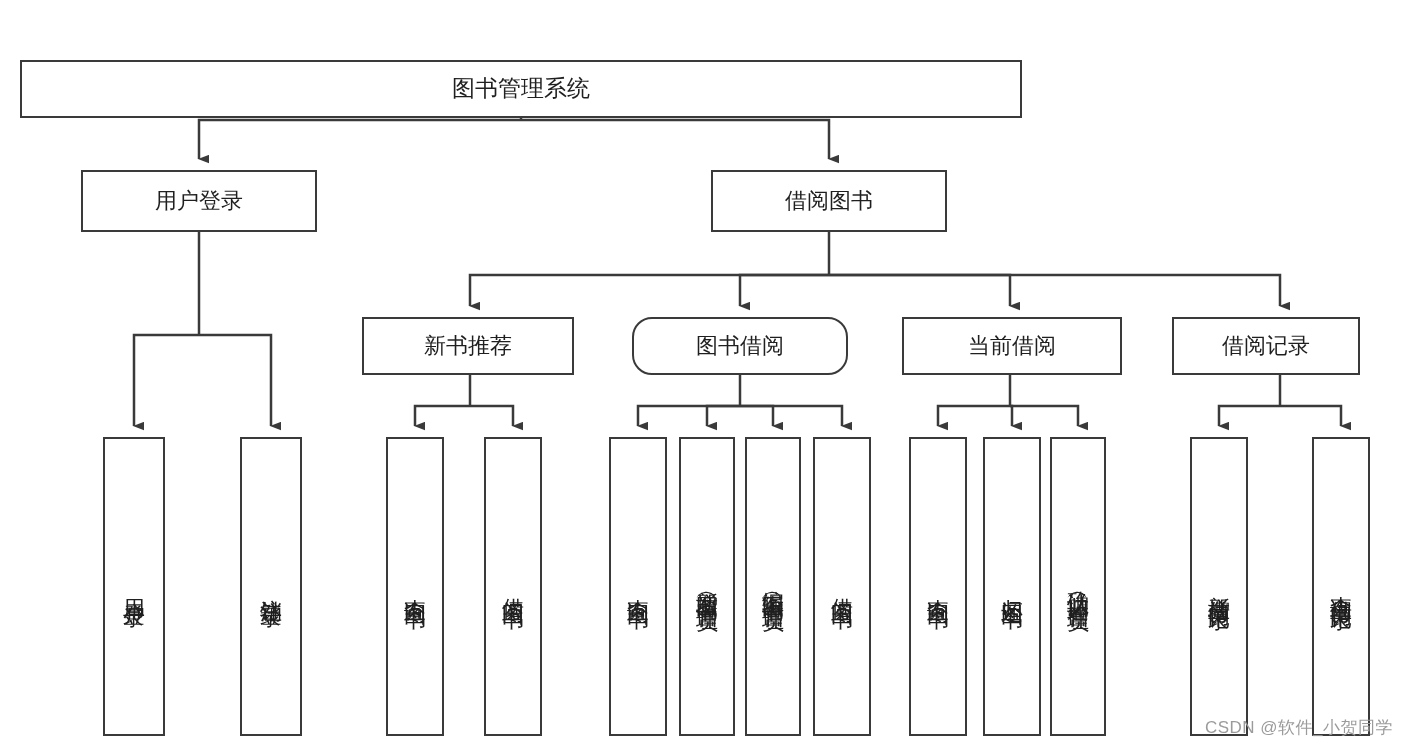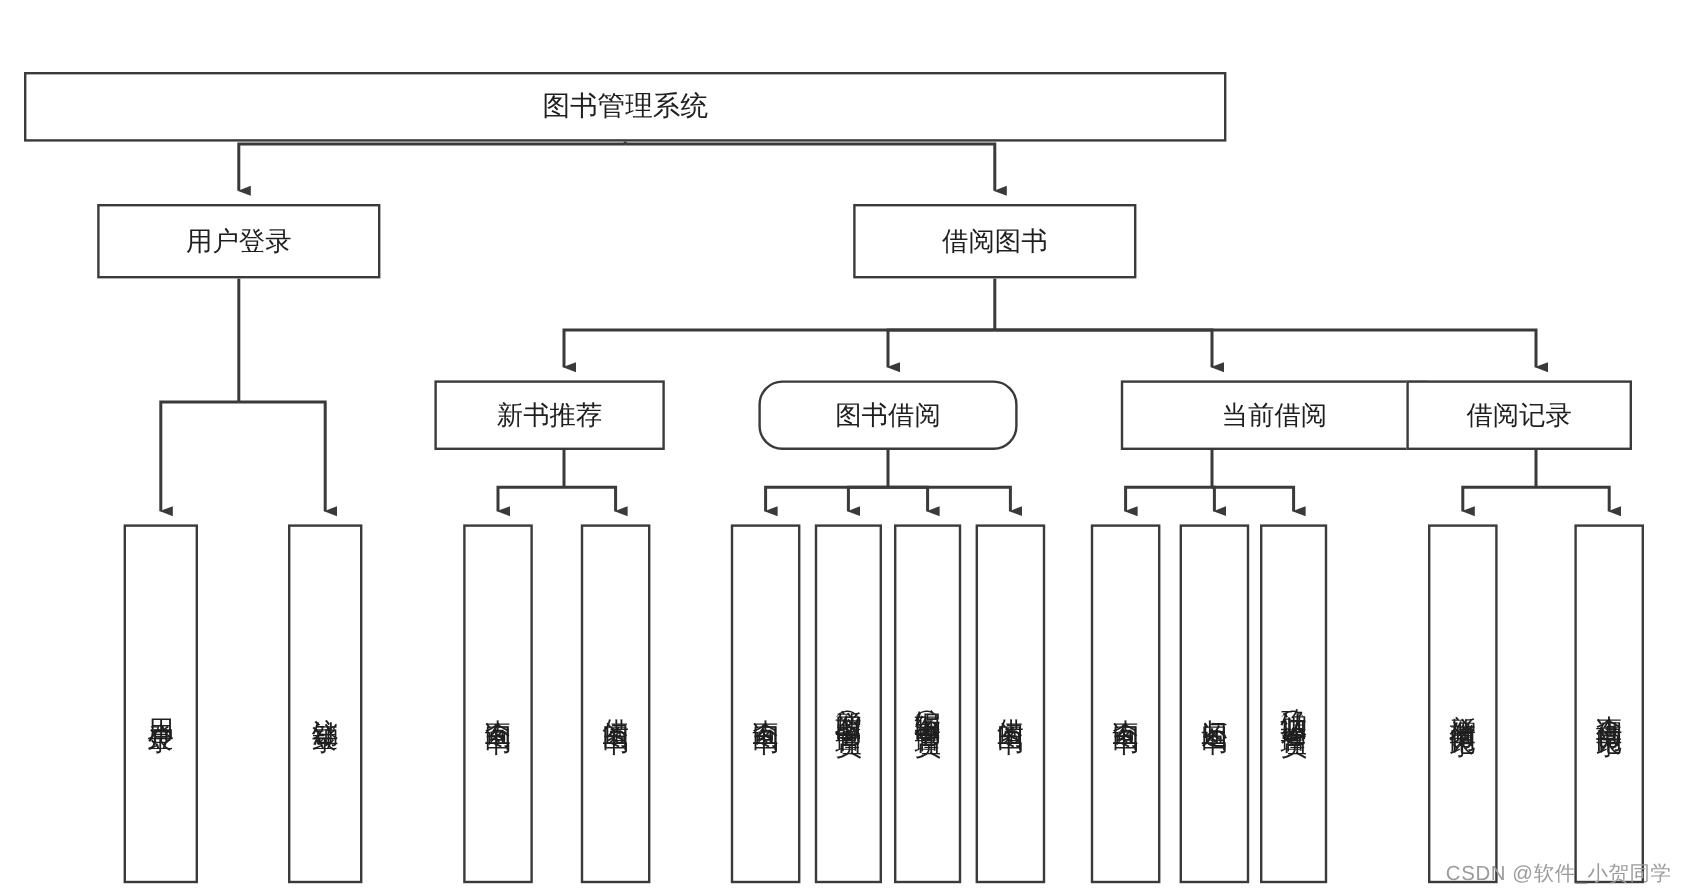--- a/index.html
+++ b/index.html
@@ -110,27 +110,27 @@
   <div id="nodes">
       <div class="node horizontal root" style="left: 20px; top: 12px; width: 1002px; height: 58px; border-color: rgb(58, 58, 58); margin-top: 48px;">
         <span class="label" style="color: rgb(31, 31, 31);">图书管理系统</span>
       </div>
       <div class="node horizontal" style="left: 81px; top: 170px; width: 236px; height: 62px; border-color: rgb(58, 58, 58);">
         <span class="label" style="color: rgb(31, 31, 31);">用户登录</span>
       </div>
       <div class="node horizontal" style="left: 711px; top: 170px; width: 236px; height: 62px; border-color: rgb(58, 58, 58);">
         <span class="label" style="color: rgb(31, 31, 31);">借阅图书</span>
       </div>
-      <div class="node horizontal" style="left: 362px; top: 317px; width: 192px; height: 58px; border-color: rgb(58, 58, 58);">
+      <div class="node horizontal" style="left: 362px; top: 317px; width: 212px; height: 58px; border-color: rgb(58, 58, 58);">
         <span class="label" style="color: rgb(31, 31, 31);">新书推荐</span>
       </div>
       <div class="node horizontal" style="left: 632px; top: 317px; width: 216px; height: 58px; border-color: rgb(58, 58, 58); border-radius: 20px;">
         <span class="label" style="color: rgb(31, 31, 31);">图书借阅</span>
       </div>
-      <div class="node horizontal" style="left: 902px; top: 317px; width: 256px; height: 58px; border-color: rgb(58, 58, 58); margin-left: 32px;">
+      <div class="node horizontal" style="left: 902px; top: 317px; width: 220px; height: 58px; border-color: rgb(58, 58, 58);">
         <span class="label" style="color: rgb(31, 31, 31);">当前借阅</span>
       </div>
       <div class="node horizontal" style="left: 1172px; top: 317px; width: 188px; height: 58px; border-color: rgb(58, 58, 58);">
         <span class="label" style="color: rgb(31, 31, 31);">借阅记录</span>
       </div>
       <div class="node vertical" style="left: 103px; top: 437px; width: 62px; height: 299px; border-color: rgb(58, 58, 58);">
         <span class="label" style="color: rgb(31, 31, 31);">用户登录</span>
       </div>
       <div class="node vertical" style="left: 240px; top: 437px; width: 62px; height: 299px; border-color: rgb(58, 58, 58);">
         <span class="label" style="color: rgb(31, 31, 31);">注销登录</span>

